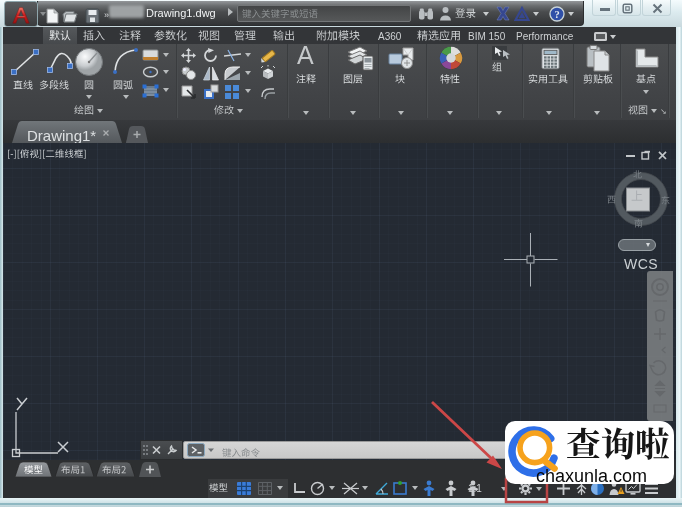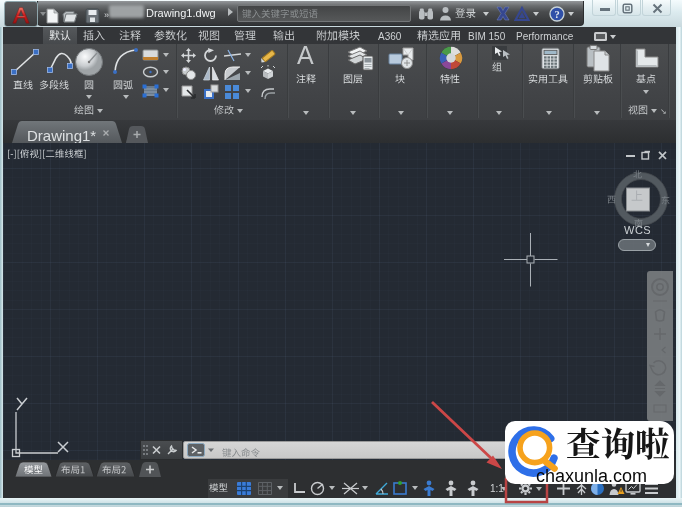--- a/index.html
+++ b/index.html
@@ -410,21 +410,21 @@
 <svg style="position:absolute;left:634px;top:219px;overflow:visible" width="11" height="12" class="">
       <path transform="translate(0,7.7)" d="M2.9 -4.1C3.1 -3.8 3.3 -3.4 3.4 -3.1L4.0 -3.2C3.9 -3.5 3.6 -4.0 3.4 -4.3ZM4.1 -7.6V-6.7H0.5V-6.0H4.1V-5.1H1.0V0.7H1.7V-4.4H7.3V-0.1C7.3 0.1 7.3 0.1 7.1 0.1C6.9 0.1 6.4 0.1 5.8 0.1C5.9 0.3 6.0 0.5 6.1 0.7C6.8 0.7 7.3 0.7 7.6 0.6C7.9 0.5 8.0 0.3 8.0 -0.1V-5.1H4.9V-6.0H8.5V-6.7H4.9V-7.6ZM5.6 -4.3C5.5 -4.0 5.2 -3.4 5.0 -3.0H2.4V-2.5H4.1V-1.6H2.2V-1.0H4.1V0.5H4.8V-1.0H6.8V-1.6H4.8V-2.5H6.7V-3.0H5.6C5.8 -3.4 6.0 -3.8 6.2 -4.1Z" fill="#7a8086"></path>
     </svg>
 <svg style="position:absolute;left:607px;top:195px;overflow:visible" width="11" height="12" class="">
       <path transform="translate(0,7.7)" d="M0.5 -7.0V-6.3H3.2V-5.0H1.0V0.7H1.7V0.1H7.4V0.7H8.0V-5.0H5.8V-6.3H8.5V-7.0ZM1.7 -0.5V-2.2C1.8 -2.1 2.0 -1.8 2.1 -1.7C3.4 -2.4 3.8 -3.4 3.8 -4.4H5.1V-3.0C5.1 -2.2 5.3 -2.1 6.0 -2.1C6.2 -2.1 7.1 -2.1 7.3 -2.1H7.4V-0.5ZM1.7 -2.2V-4.4H3.2C3.1 -3.6 2.9 -2.8 1.7 -2.2ZM3.8 -5.0V-6.3H5.1V-5.0ZM5.8 -4.4H7.4V-2.7C7.4 -2.7 7.3 -2.7 7.2 -2.7C7.0 -2.7 6.2 -2.7 6.1 -2.7C5.8 -2.7 5.8 -2.7 5.8 -3.0Z" fill="#7a8086"></path>
     </svg>
 <svg style="position:absolute;left:661px;top:196px;overflow:visible" width="11" height="12" class="">
       <path transform="translate(0,7.7)" d="M2.3 -2.3C1.9 -1.5 1.3 -0.6 0.6 -0.1C0.8 0.0 1.1 0.2 1.2 0.3C1.9 -0.3 2.6 -1.2 3.0 -2.2ZM6.0 -2.1C6.7 -1.4 7.5 -0.4 7.9 0.2L8.5 -0.1C8.1 -0.7 7.3 -1.7 6.6 -2.4ZM0.7 -6.4V-5.7H2.9C2.5 -5.1 2.2 -4.5 2.0 -4.3C1.8 -3.9 1.6 -3.7 1.3 -3.6C1.4 -3.4 1.6 -3.1 1.6 -2.9C1.7 -3.0 2.0 -3.1 2.6 -3.1H4.6V-0.2C4.6 -0.1 4.5 -0.1 4.4 -0.1C4.2 -0.0 3.8 -0.0 3.2 -0.1C3.3 0.1 3.5 0.4 3.5 0.6C4.1 0.6 4.6 0.6 4.9 0.5C5.2 0.4 5.2 0.2 5.2 -0.2V-3.1H7.9V-3.7H5.2V-5.0H4.6V-3.7H2.4C2.9 -4.3 3.3 -5.0 3.7 -5.7H8.3V-6.4H4.0C4.2 -6.7 4.4 -7.0 4.5 -7.3L3.8 -7.6C3.6 -7.2 3.4 -6.8 3.2 -6.4Z" fill="#7a8086"></path>
     </svg>
 <div class="abs" style="left:618px;top:239px;width:38px;height:12px;background:rgba(148,154,159,0.55);border:1px solid #9aa1a6;border-radius:6px"></div>
-<div class="abs" style="left:624px;top:224px;color:#ccd1d4;font-size:11px;letter-spacing:0.5px">WCS</div>
+<div class="abs" style="left:624px;top:256px;color:#ccd1d4;font-size:14px;letter-spacing:0.5px">WCS</div>
 <div class="ddown" style="left:646px;top:243px;border-top-color:#d8dbde;border-left-width:2.5px;border-right-width:2.5px"></div>
 <div class="abs" style="left:647px;top:271px;width:26px;height:150px;background:rgba(122,125,128,0.9);border-radius:3px 0 0 3px"></div>
 <svg class="abs" style="left:649px;top:274px" width="22" height="145" viewBox="0 0 22 145" fill="none" stroke="#64676a" opacity="0.9">
 <circle cx="11" cy="13" r="8" stroke-width="2"></circle>
       <circle cx="11" cy="13" r="3.2" stroke-width="1.5"></circle>
 <path d="M4 27 l14 0" stroke-width="1"></path>
 <path d="M6.5 38 q4.5 -4.5 9 0 l-1 8 q-3.5 2 -7 0 z" stroke-width="1.6"></path>
 <path d="M5 60 h12 M11 54 v12" stroke-width="1.5"></path>
 <path d="M16.5 73 l-3.5 3 3.5 3" stroke-width="1.1"></path>
 <path d="M4.5 89 a7 7 0 1 1 -1.5 7 M3 96 l-2 -4.5 4.5 1" stroke-width="1.5"></path>
@@ -557,21 +557,21 @@
 <path d="M8 6 L13.5 9 L11.5 11 L9.5 10 L9.5 16 L6.5 16 L6.5 10 L4.5 11 L2.5 9 Z" fill="#3a7bd0"></path>
     </svg>
 <svg class="abs" style="left:443px;top:480px" width="16" height="17" viewBox="0 0 16 17">
 <circle cx="8" cy="3" r="2.4" fill="#c8cbce"></circle>
 <path d="M8 6 L13.5 9 L11.5 11 L9.5 10 L9.5 16 L6.5 16 L6.5 10 L4.5 11 L2.5 9 Z" fill="#c8cbce"></path>
     </svg>
 <svg class="abs" style="left:465px;top:480px" width="16" height="17" viewBox="0 0 16 17">
 <circle cx="8" cy="3" r="2.4" fill="#c8cbce"></circle>
 <path d="M8 6 L13.5 9 L11.5 11 L9.5 10 L9.5 16 L6.5 16 L6.5 10 L4.5 11 L2.5 9 Z" fill="#c8cbce"></path>
     </svg>
-<div class="abs" style="left:490px;top:483px;color:#d0d3d5;font-size:10px">1:1</div>
+<div class="abs" style="left:468px;top:483px;color:#d0d3d5;font-size:10px">1:1</div>
 <div class="ddown" style="left:501px;top:487px;border-top-color:#b8bbbd"></div>
 <svg class="abs" style="left:518px;top:481px" width="15" height="15" viewBox="0 0 15 15">
 <g fill="#c8cbce">
         <circle cx="7.5" cy="7.5" r="4.2"></circle>
         <g stroke="#c8cbce" stroke-width="2.2">
 <path d="M7.5 1 V3 M7.5 12 V14 M1 7.5 H3 M12 7.5 H14 M3 3 L4.4 4.4 M10.6 10.6 L12 12 M12 3 L10.6 4.4 M4.4 10.6 L3 12"></path>
         </g>
 <circle cx="7.5" cy="7.5" r="1.8" fill="#2d2f31"></circle>
       </g>
     </svg>

